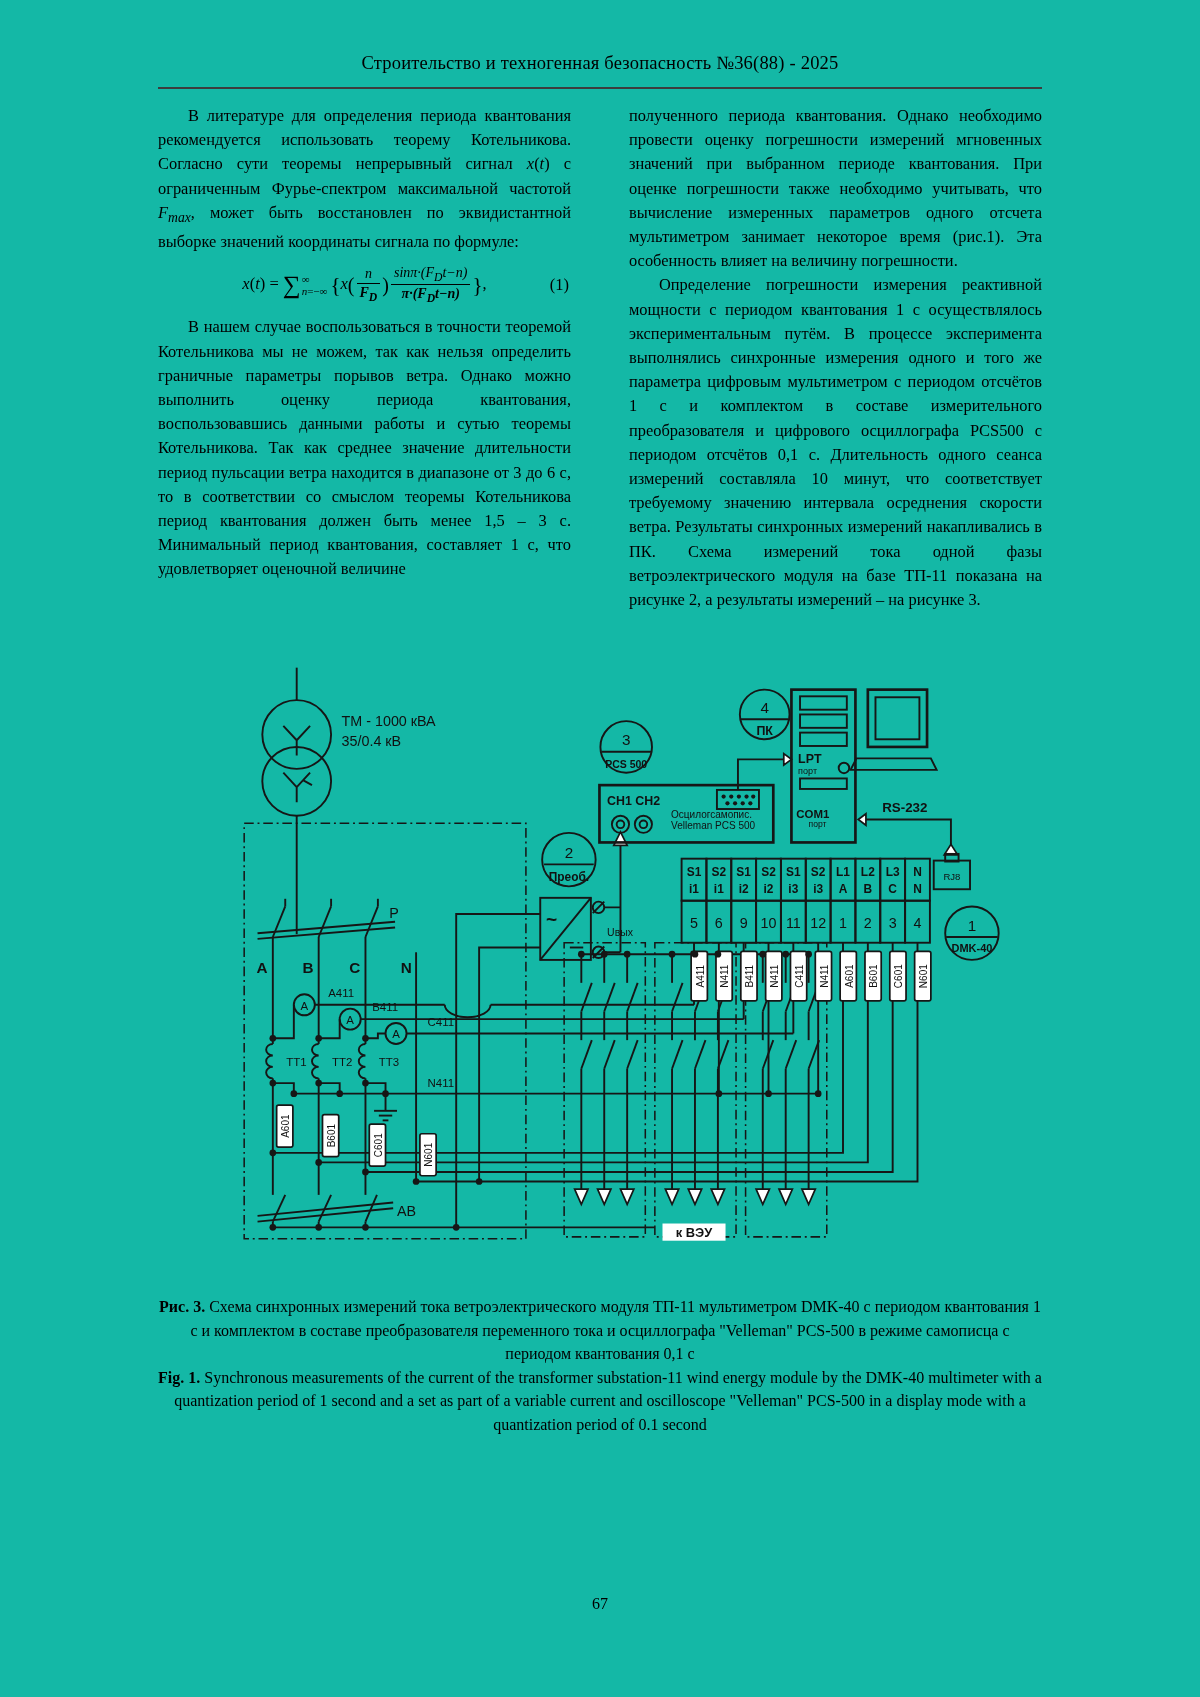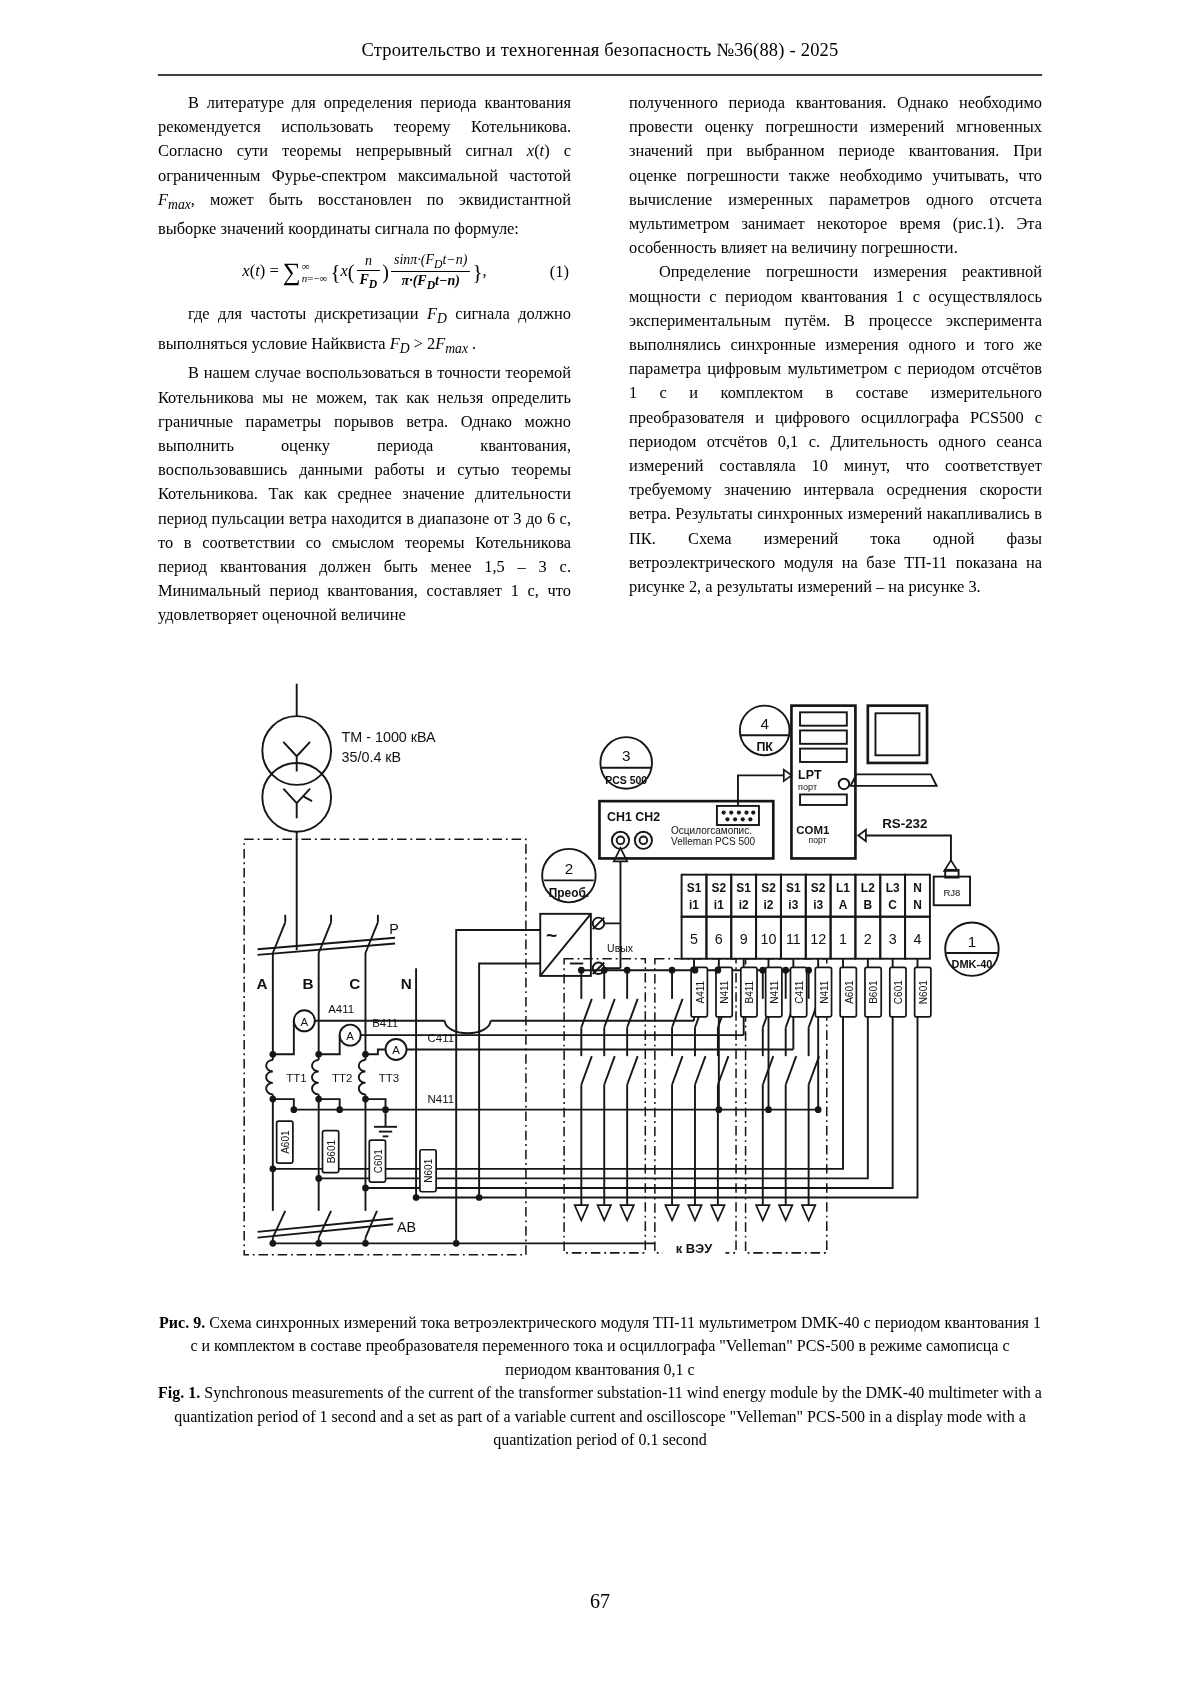--- a/index.html
+++ b/index.html
@@ -1,19 +1,19 @@
 <!DOCTYPE html>
 <html><head>
 <meta charset="utf-8">
 <style>
   html,body{margin:0;padding:0;background:#e8e8e8;}
   .page{
-    width:1200px;height:1697px;background:#ffffff;margin:0 auto;position:relative;
+    width:1200px;height:1697px;background:#14b8a6;margin:0 auto;position:relative;
     font-family:"Liberation Serif",serif;color:#000;overflow:hidden;box-sizing:border-box;
-    padding:40px 158px 0 158px;
+    padding:53px 158px 0 158px;
   }
   .journal-header{text-align:center;font-size:18.5px;letter-spacing:.2px;}
   .header-rule{border-top:2.4px solid #3d3d3d;margin-top:13px;}
   .columns{display:flex;gap:58px;margin-top:15px;}
   .col{flex:1;font-size:16.4px;line-height:24.2px;text-align:justify;}
   .col p{margin:0;text-indent:30px;}
   .col p.noindent{text-indent:0;}
   .formula-row{display:flex;align-items:flex-end;justify-content:center;position:relative;
     margin:9px 0 9px 0;font-size:16.5px;text-indent:0;}
   .f-tag{position:absolute;right:2px;top:50%;transform:translateY(-50%);}
@@ -22,21 +22,21 @@
     vertical-align:middle;margin:0 3px 0 1px;text-align:left;}
   .frac{display:inline-flex;flex-direction:column;text-align:center;vertical-align:middle;
     font-size:14px;line-height:1.3;margin:0 2px;}
   .fn{border-bottom:1.2px solid #000;padding:0 3px;}
   .fd{padding:0 3px;font-weight:bold;}
   .brace{font-size:21px;vertical-align:middle;}
   .bigpar{font-size:20px;vertical-align:middle;}
   .figure-wrap{margin-top:6px;text-align:left;}
   .captions{margin-top:14px;font-size:16px;line-height:23.5px;text-align:center;}
   .caption-en{margin-top:0px;}
-  .page-number{position:absolute;bottom:84px;left:0;width:100%;text-align:center;font-size:20px;}
+  .page-number{position:absolute;bottom:84px;left:0;width:100%;text-align:center;font-size:16px;}
   svg .ln{stroke:#161616;stroke-width:2;fill:none;}
   svg .ln3{stroke:#161616;stroke-width:2.8;fill:none;}
   svg .dash{stroke:#161616;stroke-width:1.6;fill:none;stroke-dasharray:10 4 2 4;}
   svg .dot{fill:#161616;stroke:none;}
   svg .wht{fill:#fff;stroke:#161616;stroke-width:1.8;}
   svg text{fill:#111;stroke:none;font-family:"Liberation Sans",sans-serif;}
 </style>
 </head>
 <body>
 
@@ -54,21 +54,20 @@
               <span><i>n</i>=−∞</span>
             </span><span class="brace">{</span><i>x</i><span class="bigpar">(</span><span class="frac">
               <span class="fn"><i>n</i></span>
               <span class="fd"><i>F<sub>D</sub></i></span>
             </span><span class="bigpar">)</span><span class="frac">
               <span class="fn"><i>sinπ·(F<sub>D</sub>t−n)</i></span>
               <span class="fd"><i>π·(F<sub>D</sub>t−n)</i></span>
             </span><span class="brace">}</span>,</span>
         <span class="f-tag">(1)</span>
       </div>
-      <p>где для частоты дискретизации <i>F<sub>D</sub></i> сигнала должно выполняться условие Найквиста <i>F<sub>D</sub></i> &gt; 2<i>F<sub>max</sub></i> .</p>
       <p>В нашем случае воспользоваться в точности теоремой Котельникова мы не можем, так как нельзя определить граничные параметры порывов ветра. Однако можно выполнить оценку периода квантования, воспользовавшись данными работы и сутью теоремы Котельникова. Так как среднее значение длительности период пульсации ветра находится в диапазоне от 3 до 6 с, то в соответствии со смыслом теоремы Котельникова период квантования должен быть менее 1,5 – 3 с. Минимальный период квантования, составляет 1 с, что удовлетворяет оценочной величине</p>
     </div>
     <div class="col">
       <p class="noindent">полученного периода квантования. Однако необходимо провести оценку погрешности измерений мгновенных значений при выбранном периоде квантования. При оценке погрешности также необходимо учитывать, что вычисление измеренных параметров одного отсчета мультиметром занимает некоторое время (рис.1). Эта особенность влияет на величину погрешности.</p>
       <p>Определение погрешности измерения реактивной мощности с периодом квантования 1 с осуществлялось экспериментальным путём. В процессе эксперимента выполнялись синхронные измерения одного и того же параметра цифровым мультиметром с периодом отсчётов 1 с и комплектом в составе измерительного преобразователя и цифрового осциллографа PCS500 с периодом отсчётов 0,1 с. Длительность одного сеанса измерений составляла 10 минут, что соответствует требуемому значению интервала осреднения скорости ветра. Результаты синхронных измерений накапливались в ПК. Схема измерений тока одной фазы ветроэлектрического модуля на базе ТП-11 показана на рисунке 2, а результаты измерений – на рисунке 3.</p>
     </div>
   </div>
 
   <div class="figure-wrap">
   <svg width="860" height="659" viewBox="0 0 900 690">
@@ -488,19 +487,19 @@
           <circle class="dot" cx="562" cy="352" r="3.5"></circle>
           <circle class="dot" cx="586" cy="352" r="3.5"></circle>
       <circle class="dot" cx="633" cy="352" r="3.5"></circle>
           <circle class="dot" cx="657" cy="352" r="3.5"></circle>
           <circle class="dot" cx="681" cy="352" r="3.5"></circle>
     </g>
   </svg>
   </div>
 
   <div class="captions">
-    <div><b>Рис. 9.</b> Схема синхронных измерений тока ветроэлектрического модуля ТП-11 мультиметром DMK-40 с периодом квантования 1 с и комплектом в составе преобразователя переменного тока и осциллографа "Velleman" PCS-500 в режиме самописца с периодом квантования 0,1 с</div>
+    <div><b>Рис. 3.</b> Схема синхронных измерений тока ветроэлектрического модуля ТП-11 мультиметром DMK-40 с периодом квантования 1 с и комплектом в составе преобразователя переменного тока и осциллографа "Velleman" PCS-500 в режиме самописца с периодом квантования 0,1 с</div>
     <div class="caption-en"><b>Fig. 1.</b> Synchronous measurements of the current of the transformer substation-11  wind energy module by the DMK-40 multimeter with a quantization period of 1 second and a set as part of a variable current and oscilloscope "Velleman" PCS-500 in a display mode with a quantization period of 0.1 second</div>
   </div>
 
   <div class="page-number">67</div>
 
 </div>
 
 </body></html>

